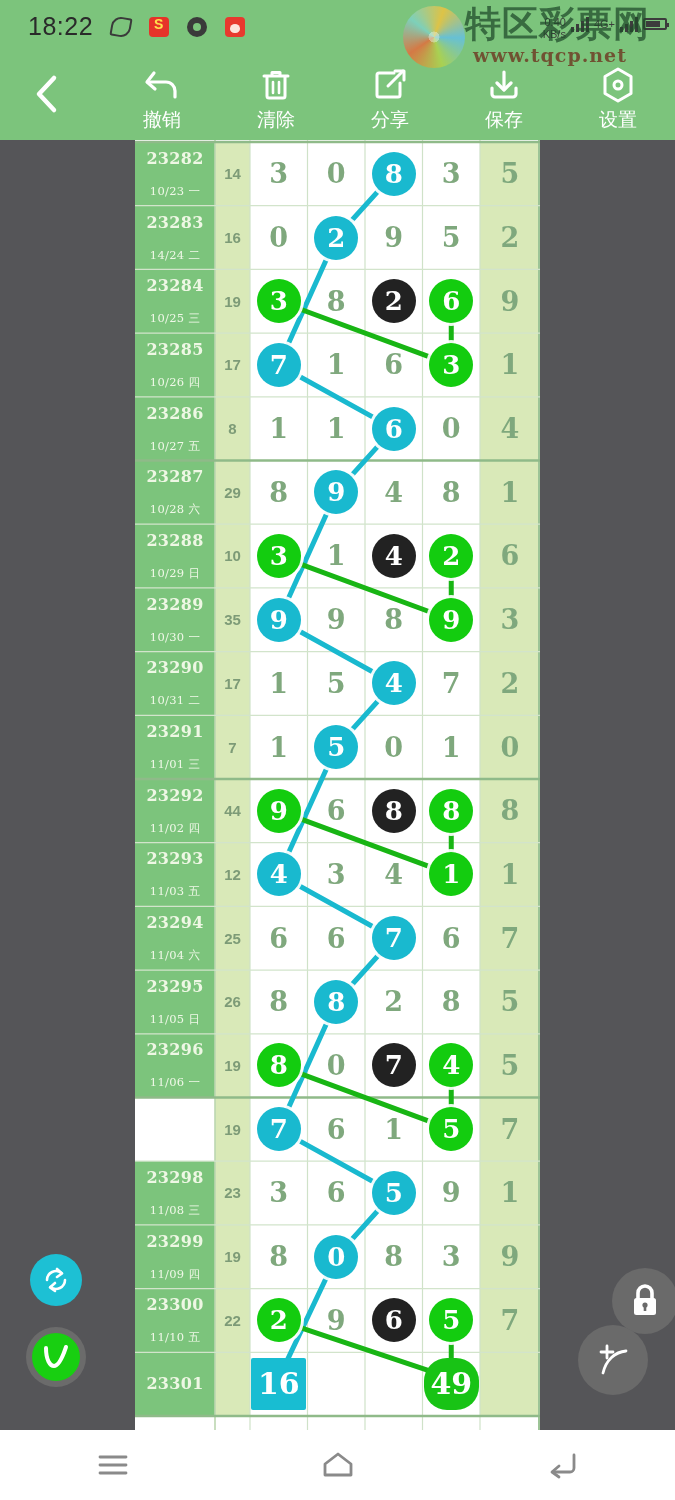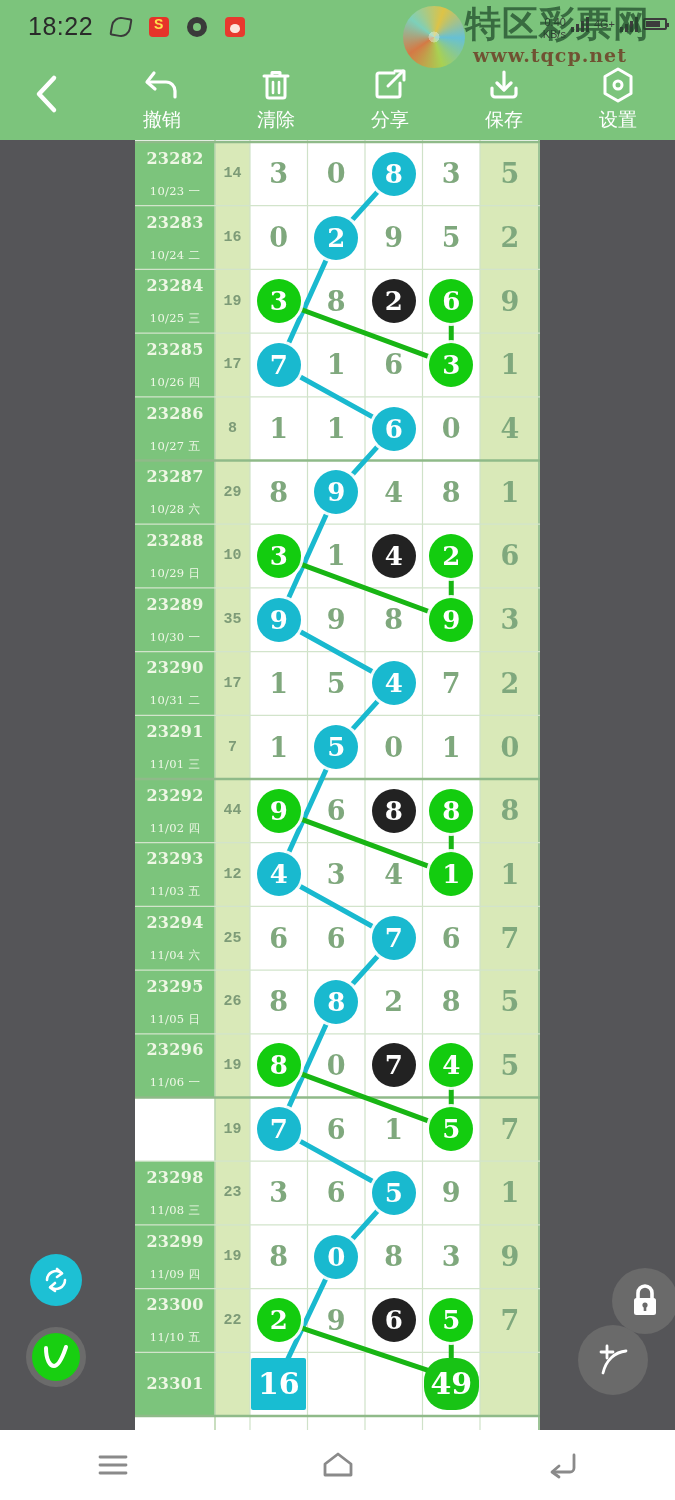--- a/index.html
+++ b/index.html
@@ -100,21 +100,21 @@
   }
   #rows { position:absolute; left:0; top:2px; width:405px; }
   .row { position:relative; height:63.7px; width:405px; }
   .row .cell { position:absolute; top:0; height:63.7px; display:flex; align-items:center; justify-content:center; }
 
   .c-id   { left:0px;   width:80px;  background:#7cc47c; flex-direction:column; gap:16px; }
   .c-id .idn { font-family:"DejaVu Serif", serif; font-weight:bold; font-size:16px; color:#eef7e4; letter-spacing:0.3px; }
   .c-id .idd { font-family:"DejaVu Serif", serif; font-size:11.5px; color:#f0f8e8; letter-spacing:0.3px; }
 
   .c-sum  { left:80px;  width:35px;  background:#d9e9b8; }
-  .c-sum span { font-family:Liberation Mono, monospace; font-weight:bold; font-size:15px; color:#7d9b77; }
+  .c-sum span { font-family:Liberation Sans, sans-serif; font-weight:bold; font-size:15px; color:#7d9b77; }
 
   .c-d    { width:57.5px; background:#ffffff; }
   .c-d:nth-of-type(n) { }
   .d1 { left:115px; } .d2 { left:172.5px; } .d3 { left:230px; } .d4 { left:287.5px; }
 
   .c-last { left:345px; width:60px; background:#d9e9b8; }
   .c-last span { font-family:"DejaVu Serif", serif; font-weight:bold; font-size:27px; color:#7fa87d; }
 
   .dig {
     font-family:"DejaVu Serif", serif; font-weight:bold; font-size:27px; color:#7fa87d;
@@ -325,21 +325,21 @@
         <div class="cell c-d d4">
           <span class="dig">3</span>
         </div>
         <div class="cell c-last">
           <span>5</span>
         </div>
       </div>
       <div class="row">
         <div class="cell c-id">
           <span class="idn">23283</span>
-          <span class="idd">10/24 二</span>
+          <span class="idd">14/24 二</span>
         </div>
         <div class="cell c-sum">
           <span>16</span>
         </div>
         <div class="cell c-d d1">
           <span class="dig">0</span>
         </div>
         <div class="cell c-d d2">
           <span class="mark cyan">2</span>
         </div>

